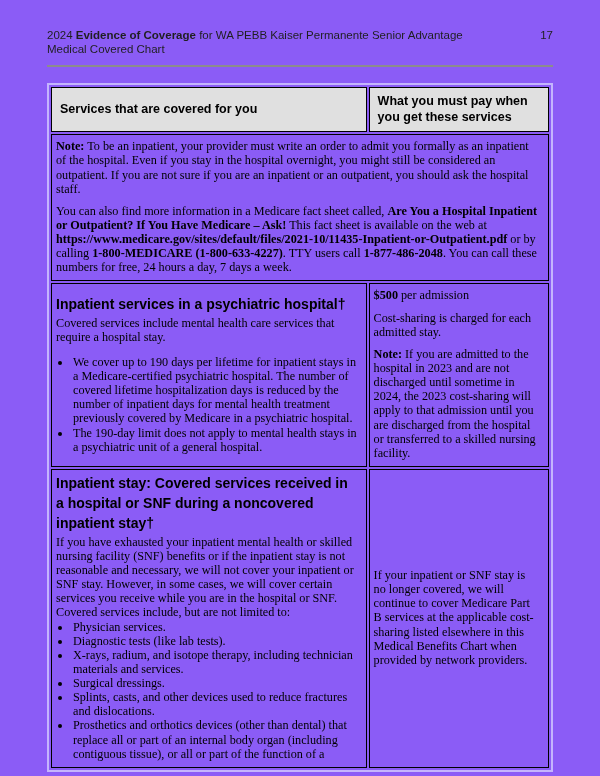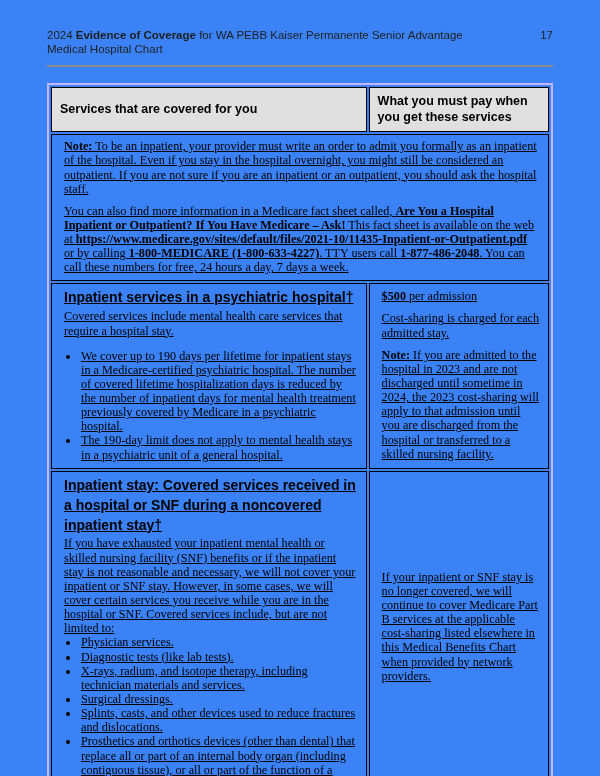--- a/index.html
+++ b/index.html
@@ -1,19 +1,19 @@
 <!DOCTYPE html>
 <html><head>
 <meta charset="utf-8">
 <style>
   html,body { margin:0; padding:0; background:#ffffff; }
   .page {
     position:relative;
     width:600px; height:776px;
-    background:#3b82f6;
+    background:#8b5cf6;
     box-sizing:border-box;
     font-family:"Liberation Serif", serif;
     color:#000;
     overflow:hidden;
   }
   .content { padding:28px 47px 0 47px; }
 
   
   .doc-header {
     display:flex; justify-content:space-between; align-items:flex-start;
@@ -40,23 +40,22 @@
     border:1px solid #000;
     font-family:"Liberation Sans", sans-serif;
     font-size:12.5px; font-weight:bold;
     text-align:left; vertical-align:middle;
     padding:6px 8px; line-height:1.25;
   }
   table.benefits th.col-services { width:60%; }
   table.benefits td {
     border:1px solid #000;
     font-size:12.2px; line-height:1.16;
-    padding:4px 8px 6px 12px;
+    padding:4px 8px 6px 4px;
     vertical-align:middle;
-    text-decoration:underline;
   }
   td p { margin:0 0 8px 0; }
   td p:last-child { margin-bottom:0; }
   .cell-title {
     font-family:"Liberation Sans", sans-serif;
     font-size:14px; font-weight:bold;
     line-height:1.42; margin:0 0 1px 0;
   }
   ul.svc-list { margin:0; padding:0 0 0 16px; }
   ul.svc-list li { margin:0; padding:0 0 0 1px; }
@@ -64,21 +63,21 @@
 </style>
 </head>
 <body>
 
 <div class="page">
   <div class="content">
 
     <div class="doc-header">
       <div class="hdr-lines">
         <div><span>2024 </span><b>Evidence of Coverage</b><span> for WA PEBB Kaiser Permanente Senior Advantage</span></div>
-        <div>Medical Hospital Chart</div>
+        <div>Medical Covered Chart</div>
       </div>
       <div>17</div>
     </div>
 
     <hr class="rule">
 
     <table class="benefits">
       <thead>
         <tr>
           <th class="col-services">Services that are covered for you</th>

